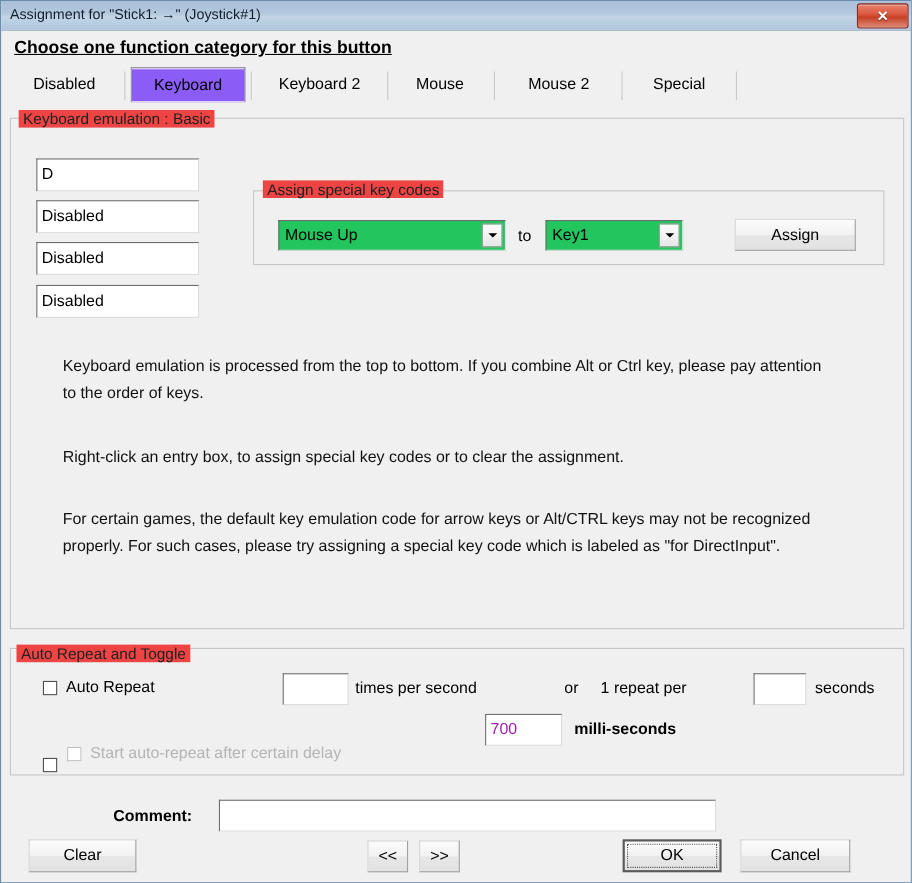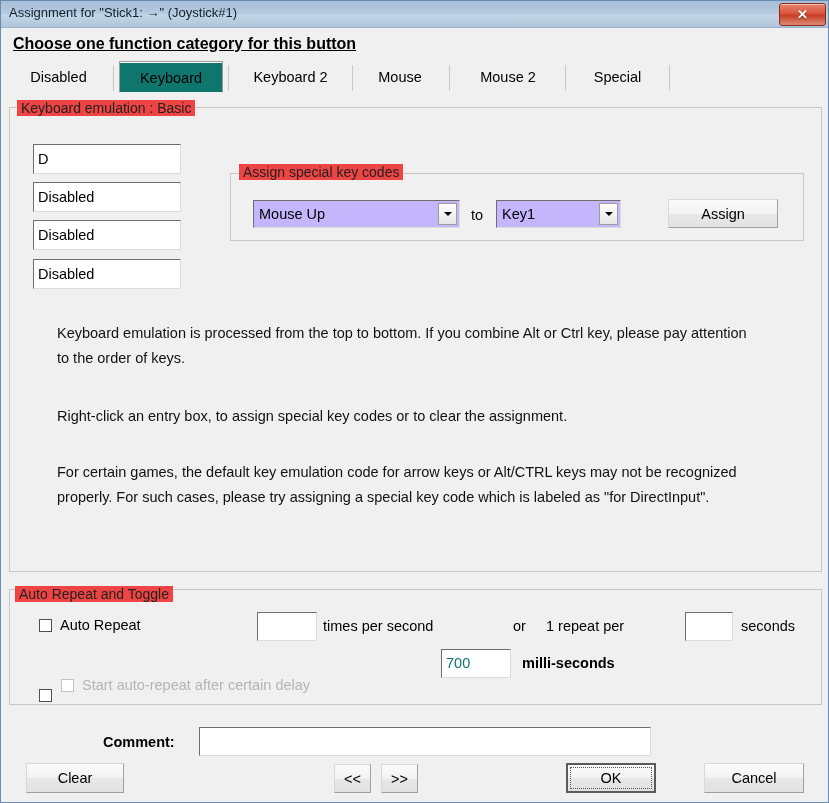--- a/index.html
+++ b/index.html
@@ -84,21 +84,21 @@
     font-size: 14.5px;
     color: #000;
     text-align: center;
     box-sizing: border-box;
     cursor: pointer;
     white-space: nowrap;
   }
   .tab.sel {
     border: 1px solid #9a9a9a;
     border-bottom: 1px solid #f0f0f0;
-    background: #0f766e;
+    background: #8b5cf6;
     box-shadow: inset 0 1px 0 #ffffff;
   }
   .tabsep {
     position: absolute;
     top: 4px;
     width: 1px;
     height: 26px;
     background: #c8c8c8;
   }
 
@@ -130,27 +130,27 @@
     font-size: 14.5px;
     color: #000;
     line-height: 1;
     padding: 0 0 0 4px;
     display: flex;
     align-items: center;
     cursor: text;
     overflow: hidden;
     white-space: nowrap;
   }
-  .field.dim { color: #0f766e; }
+  .field.dim { color: #a21caf; }
 
   
   .combo {
     position: absolute;
     box-sizing: border-box;
-    background: #c4b5fd;
+    background: #22c55e;
     border-top: 1px solid #6e6e6e;
     border-left: 1px solid #6e6e6e;
     border-right: 1px solid #dcdcdc;
     border-bottom: 1px solid #dcdcdc;
     cursor: pointer;
   }
   .combo-text {
     position: absolute;
     left: 5px;
     top: 0;
@@ -331,15 +331,15 @@
   <div class="label bold" style="left:102px; top:733px;">Comment:</div>
   <div class="field" style="left:198px; top:726px; width:452px; height:29px;"></div>
 
   <div class="btn" style="left:25px; top:762px; width:98px; height:30px;">Clear</div>
   <div class="btn" style="left:333px; top:763px; width:37px; height:29px;">&lt;&lt;</div>
   <div class="btn" style="left:380px; top:763px; width:37px; height:29px;">&gt;&gt;</div>
   <div class="btn default" style="left:565px; top:762px; width:90px; height:30px;">
     <span class="focusring"></span>
     <span>OK</span>
   </div>
-  <div class="btn" style="left:703px; top:762px; width:100px; height:30px;">Cancel</div>
+  <div class="btn" style="left:672px; top:762px; width:100px; height:30px;">Cancel</div>
 
 </div>
 
 </body></html>

